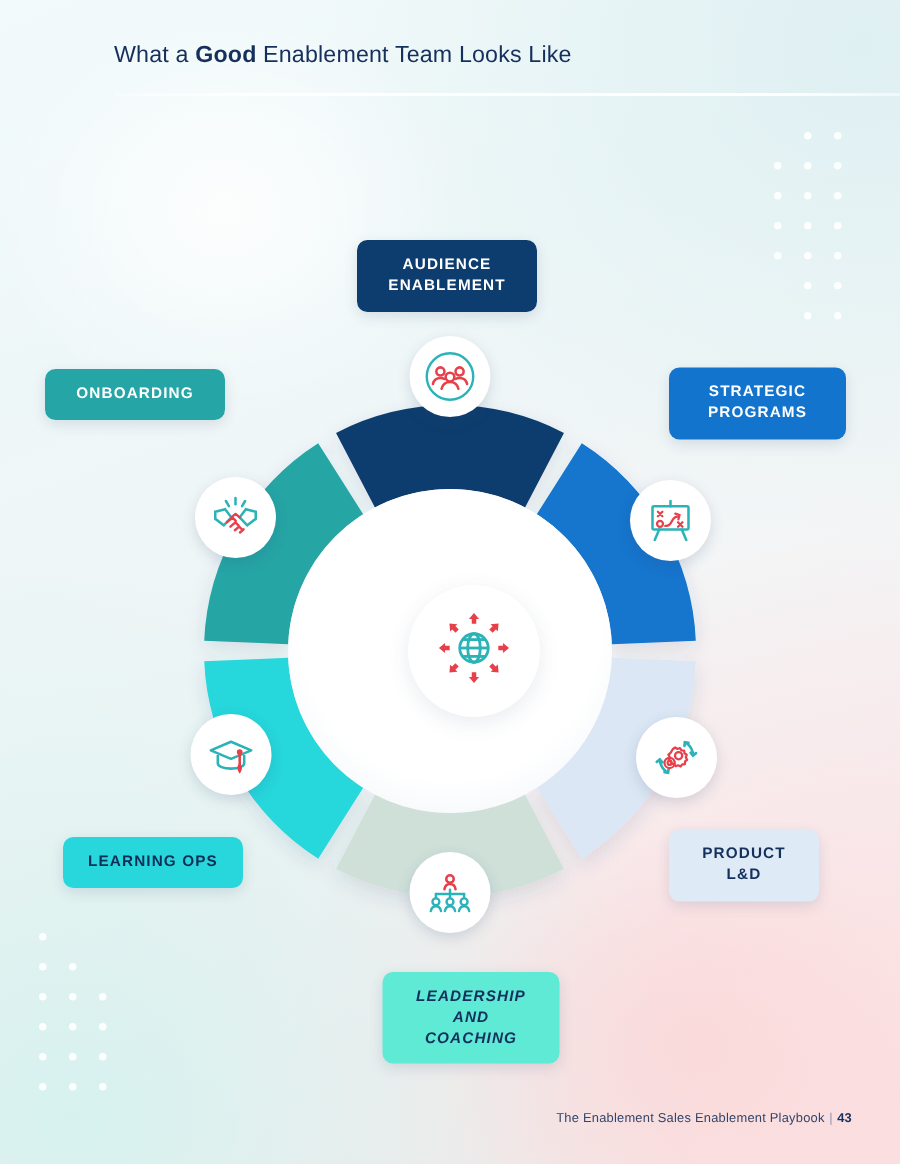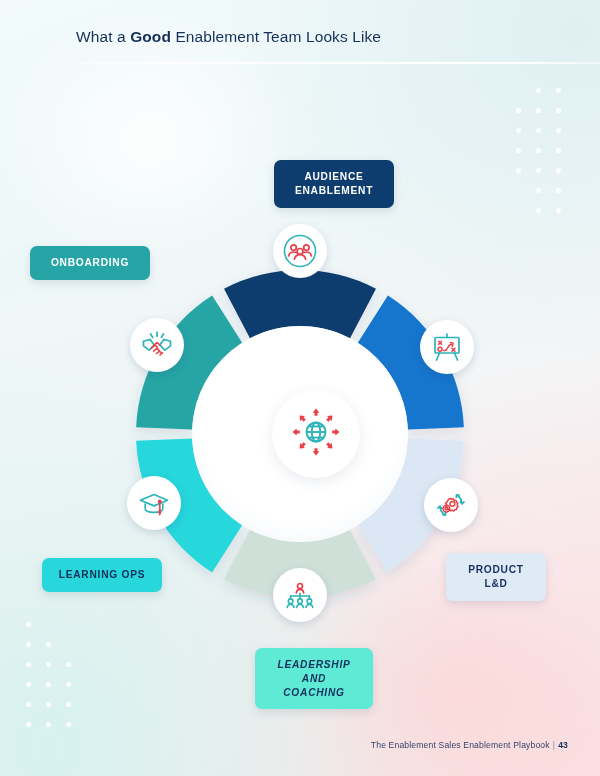--- a/index.html
+++ b/index.html
@@ -132,21 +132,21 @@
     border-radius: 7px;
     padding: 10px 16px;
     text-align: center;
     font-size: 10.2px;
     font-weight: 700;
     letter-spacing: .75px;
     line-height: 1.35;
     box-shadow: 0 3px 9px rgba(40,70,110,.14);
     white-space: pre-line;
   }
-  #label-audience   { left: 238px; top: 160px; width: 120px; background: #0d3c6e; color: #ffffff; margin-left: 36px; }
+  #label-audience   { left: 238px; top: 160px; width: 120px; background: #0d3c6e; color: #ffffff; }
   #label-strategic  { left: 446px; top: 245px; width: 118px; background: #1274cd; color: #ffffff; }
   #label-product    { left: 446px; top: 553px; width: 100px; background: #dfeaf7; color: #14305c; }
   #label-leadership { left: 255px; top: 648px; width: 118px; background: #5eead4; color: #14305c; font-style: italic; }
   #label-learning   { left: 30px;  top: 558px; width: 120px; background: #27d7dc; color: #0d2f57; margin-left: 12px; }
   #label-onboarding { left: 30px;  top: 246px; width: 120px; background: #25a5a5; color: #ffffff; }
 
   
   #footer {
     position: absolute;
     right: 32px;
@@ -375,20 +375,22 @@
             <path d="M23 30l2.4-2.1"></path>
           </g>
         </svg>
       </span>
     </div>
 
   </div>
 
   <div class="pill" id="label-audience">AUDIENCE
 ENABLEMENT</div>
+  <div class="pill" id="label-strategic">STRATEGIC
+PROGRAMS</div>
   <div class="pill" id="label-product">PRODUCT
 L&amp;D</div>
   <div class="pill" id="label-leadership">LEADERSHIP
 AND COACHING</div>
   <div class="pill" id="label-learning">LEARNING OPS</div>
   <div class="pill" id="label-onboarding">ONBOARDING</div>
 
   <div id="footer">
     <span>The Enablement Sales Enablement Playbook</span><span class="sep">|</span><span class="pg">43</span>
   </div>

